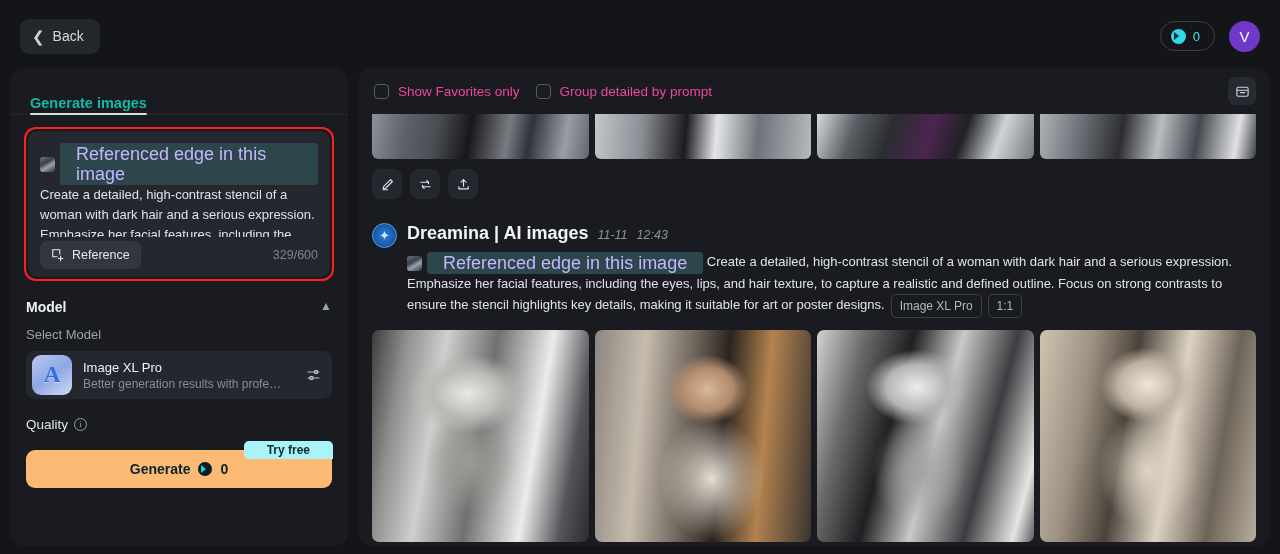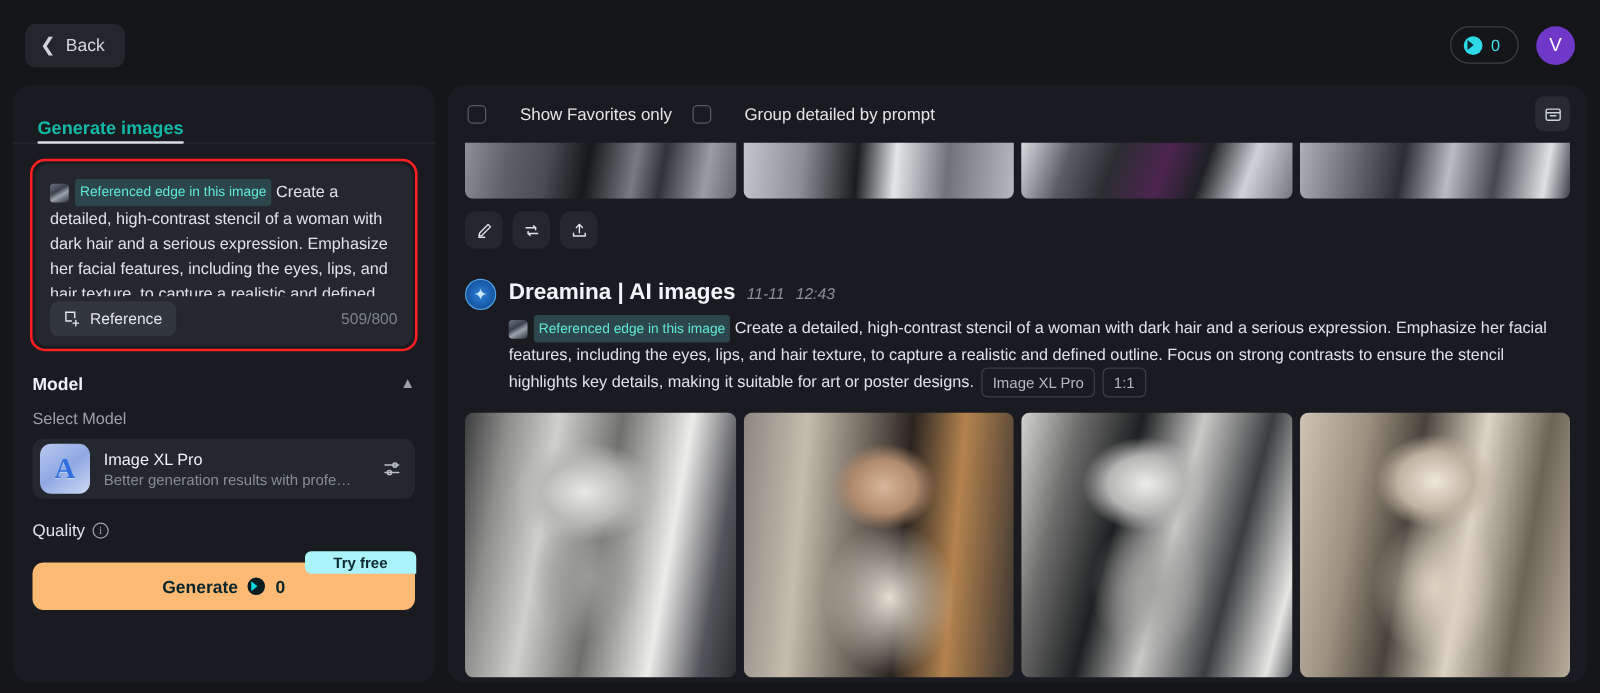--- a/index.html
+++ b/index.html
@@ -88,23 +88,23 @@
   .ref-chip {
     display: inline-flex; align-items: center; gap: 5px;
     vertical-align: middle;
   }
   .ref-thumb {
     width: 15px; height: 15px; border-radius: 3px; flex: none;
     background: linear-gradient(150deg,#6e7684 0%,#3a414c 38%,#9aa3ad 60%,#2a2f38 100%);
     display: inline-block;
   }
   .ref-label {
-    background: #2d464c; color: #5eead4;
-    padding: 1px 4px; border-radius: 3px;
-    font-size: 11px;
+    background: #2d464c; color: #c4b5fd;
+    padding: 1px 16px; border-radius: 3px;
+    font-size: 18px;
   }
   .prompt-footer {
     display: flex; align-items: center; margin-top: 4px;
   }
   .ref-btn {
     display: flex; align-items: center; gap: 7px;
     background: #32363d; border-radius: 7px;
     height: 28px; padding: 0 11px;
     color: #e3e7ec; font-size: 12.5px; cursor: pointer; border: none;
   }
@@ -188,22 +188,22 @@
     position: absolute; left: 358px; top: 68px;
     width: 912px; height: 478px;
     background: #191b20; border-radius: 14px;
     overflow: hidden;
   }
   .filters {
     height: 46px; display: flex; align-items: center;
     padding: 0 14px 0 16px; gap: 16px;
   }
   .filter {
-    display: flex; align-items: center; gap: 27px;
-    color: #e5e5e5; font-size: 13.5px; cursor: pointer;
+    display: flex; align-items: center; gap: 9px;
+    color: #ec4899; font-size: 13.5px; cursor: pointer;
   }
   .checkbox {
     width: 15px; height: 15px; border-radius: 4px;
     border: 1.5px solid #565c66; background: transparent; flex: none;
   }
   .panel-icon-btn {
     margin-left: auto; width: 28px; height: 28px; border-radius: 7px;
     background: #272a31; display: flex; align-items: center;
     justify-content: center; cursor: pointer; color: #cdd3da;
   }
@@ -308,21 +308,21 @@
       </div>
       <div class="prompt-footer">
         <button class="ref-btn">
           <svg width="14" height="14" viewBox="0 0 16 16" fill="none">
             <path d="M2 2h8v5" stroke="#e3e7ec" stroke-width="1.3" stroke-linecap="round"></path>
             <path d="M2 2v8h5" stroke="#e3e7ec" stroke-width="1.3" stroke-linecap="round"></path>
             <path d="M11 9.5v5M8.5 12h5" stroke="#e3e7ec" stroke-width="1.3" stroke-linecap="round"></path>
           </svg>
           <span>Reference</span>
         </button>
-        <span class="char-count">509/800</span>
+        <span class="char-count">329/600</span>
       </div>
     </div>
   </div>
 
   <div class="section-head">
     <span class="section-title">Model</span>
     <span class="section-chev">▲</span>
   </div>
 
   <div class="sub-label">Select Model</div>

